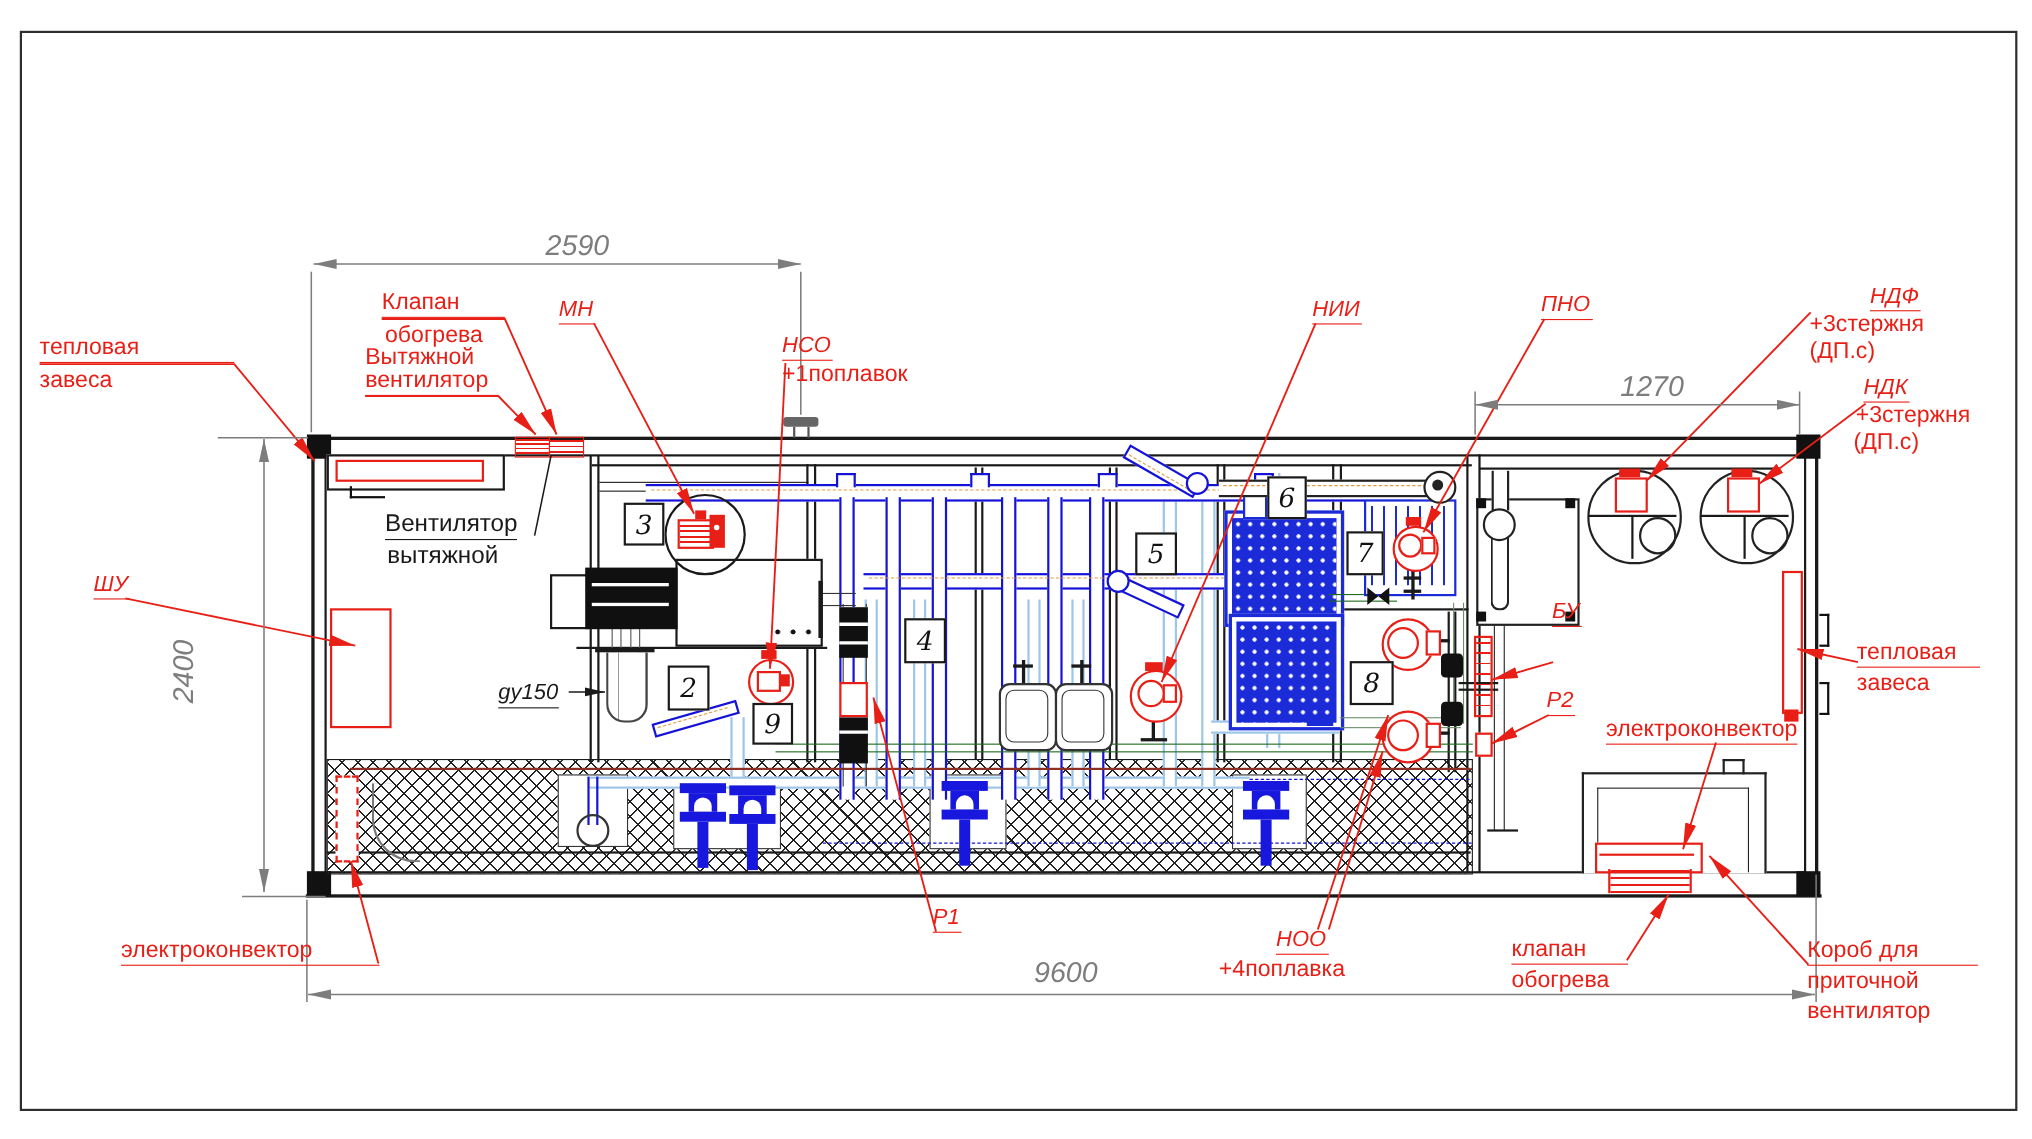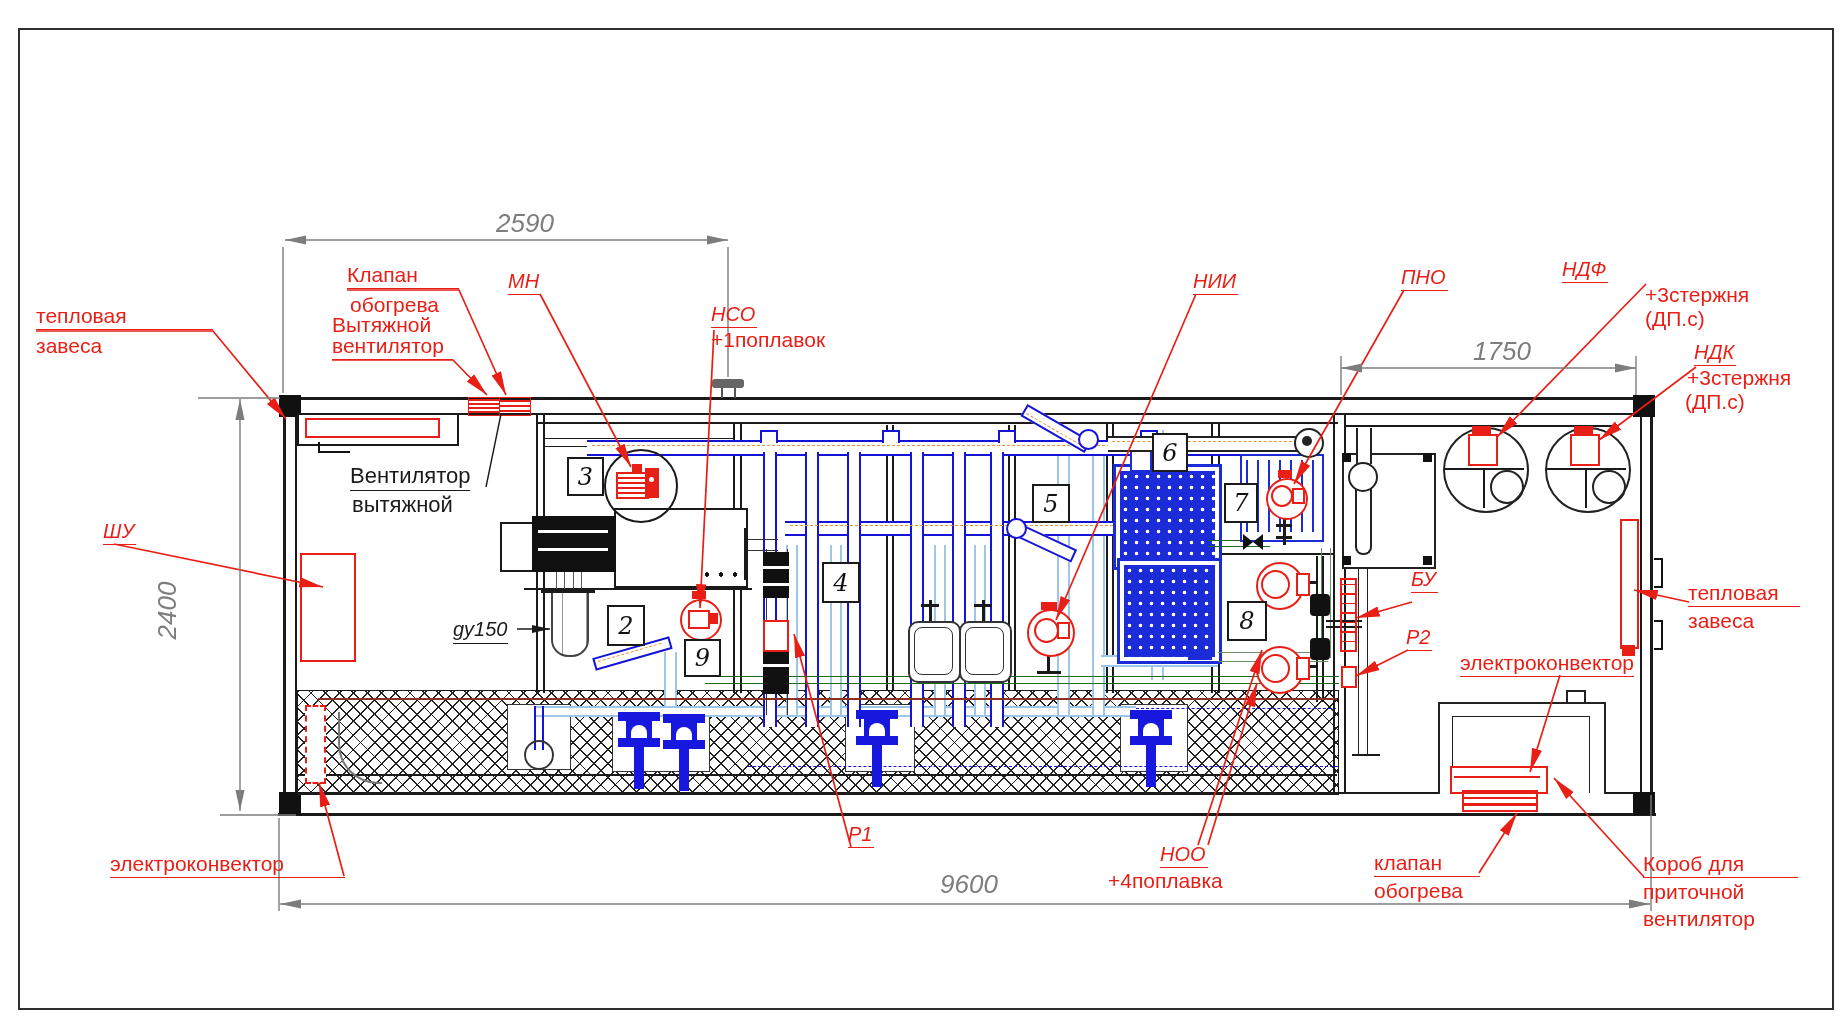--- a/index.html
+++ b/index.html
@@ -407,48 +407,48 @@
       <line x1="240" y1="399" x2="240" y2="811" marker-start="url(#ag)" marker-end="url(#ag)"></line>
       <line x1="198" y1="398" x2="280" y2="398"></line>
       <line x1="220" y1="815" x2="296" y2="815"></line>
       <line x1="280" y1="904" x2="1650" y2="904" marker-start="url(#ag)" marker-end="url(#ag)"></line>
       <line x1="279" y1="818" x2="279" y2="911"></line>
       <line x1="1651" y1="795" x2="1651" y2="911"></line>
     </g>
   </svg>
 
   <div class="dimtxt" style="left:496px;top:208px;text-align:right;">2590</div>
-  <div class="dimtxt" style="left:1473px;top:336px;">1750</div>
+  <div class="dimtxt" style="left:1473px;top:336px;">1270</div>
   <div class="dimtxt" style="left:940px;top:869px;">9600</div>
   <div class="dimtxt" style="left:122px;top:595px;width:90px;text-align:center;transform:rotate(-90deg);">2400</div>
 
   <div class="rlab u" style="left:36px;top:303px;width:177px;">тепловая</div>
   <div class="rlab" style="left:36px;top:333px;">завеса</div>
   <div class="rlab u" style="left:347px;top:262px;width:112px;">Клапан</div>
   <div class="rlab" style="left:350px;top:292px;">обогрева</div>
   <div class="rlab" style="left:332px;top:312px;">Вытяжной</div>
   <div class="rlab u" style="left:332px;top:333px;width:121px;">вентилятор</div>
-  <div class="tag" style="left:103px;top:520px;">ШУ</div>
+  <div class="tag" style="left:85px;top:520px;">ШУ</div>
 
   <div class="blk" style="left:350px;top:462px;border-bottom:1.6px solid #1a1a1a;padding-bottom:1px;">Вентилятор</div>
   <div class="blk" style="left:352px;top:491px;">вытяжной</div>
   <div class="blk" style="left:453px;top:616px;font-size:20px;font-style:italic;border-bottom:1.4px solid #1a1a1a;">gy150</div>
 
   <div class="tag" style="left:508px;top:270px;">МН</div>
   <div class="tag" style="left:711px;top:303px;">НСО</div>
   <div class="rlab" style="left:711px;top:327px;">+1поплавок</div>
   <div class="tag" style="left:1193px;top:270px;">НИИ</div>
   <div class="tag" style="left:1401px;top:266px;">ПНО</div>
-  <div class="tag" style="left:1562px;top:258px;">НДФ</div>
+  <div class="tag" style="left:1700px;top:258px;">НДФ</div>
   <div class="rlab" style="left:1645px;top:282px;">+3стержня</div>
   <div class="rlab" style="left:1645px;top:306px;">(ДП.с)</div>
   <div class="tag" style="left:1694px;top:341px;">НДК</div>
   <div class="rlab" style="left:1687px;top:365px;">+3стержня</div>
   <div class="rlab" style="left:1685px;top:389px;">(ДП.с)</div>
-  <div class="tag" style="left:1411px;top:568px;font-style:italic;">БУ</div>
+  <div class="tag" style="left:1411px;top:545px;font-style:italic;">БУ</div>
   <div class="tag" style="left:1406px;top:626px;">Р2</div>
   <div class="tag" style="left:848px;top:823px;">Р1</div>
   <div class="tag" style="left:1160px;top:843px;">НОО</div>
   <div class="rlab" style="left:1108px;top:868px;">+4поплавка</div>
 
   <div class="rlab u" style="left:1688px;top:580px;width:112px;">тепловая</div>
   <div class="rlab" style="left:1688px;top:608px;">завеса</div>
   <div class="rlab u" style="left:1460px;top:650px;">электроконвектор</div>
   <div class="rlab u" style="left:1374px;top:850px;width:106px;">клапан</div>
   <div class="rlab" style="left:1374px;top:878px;">обогрева</div>

